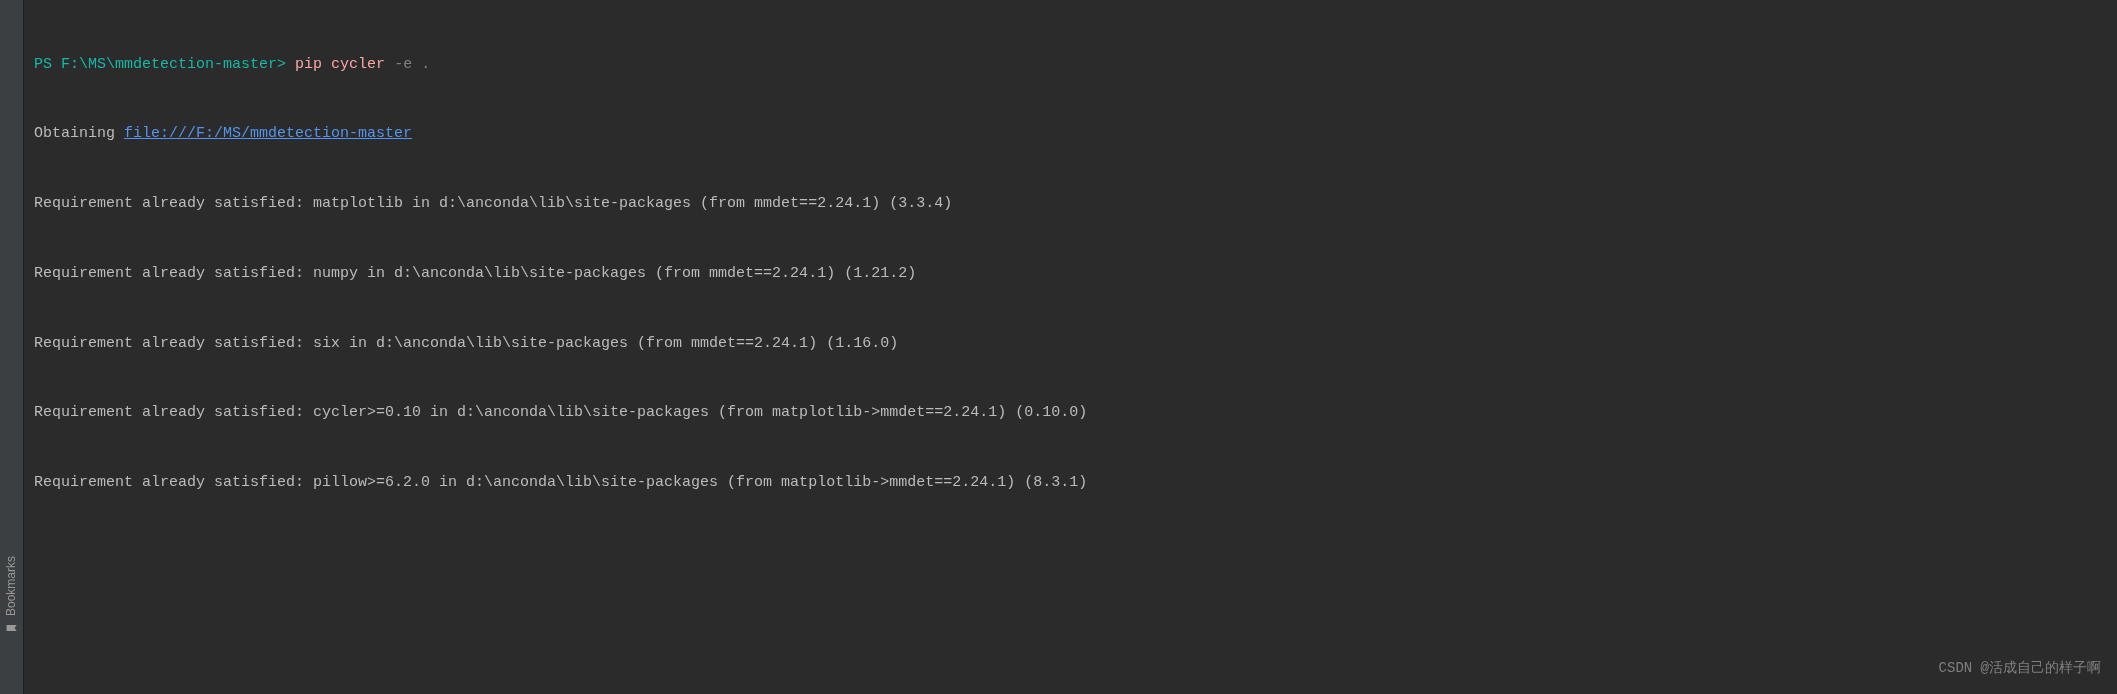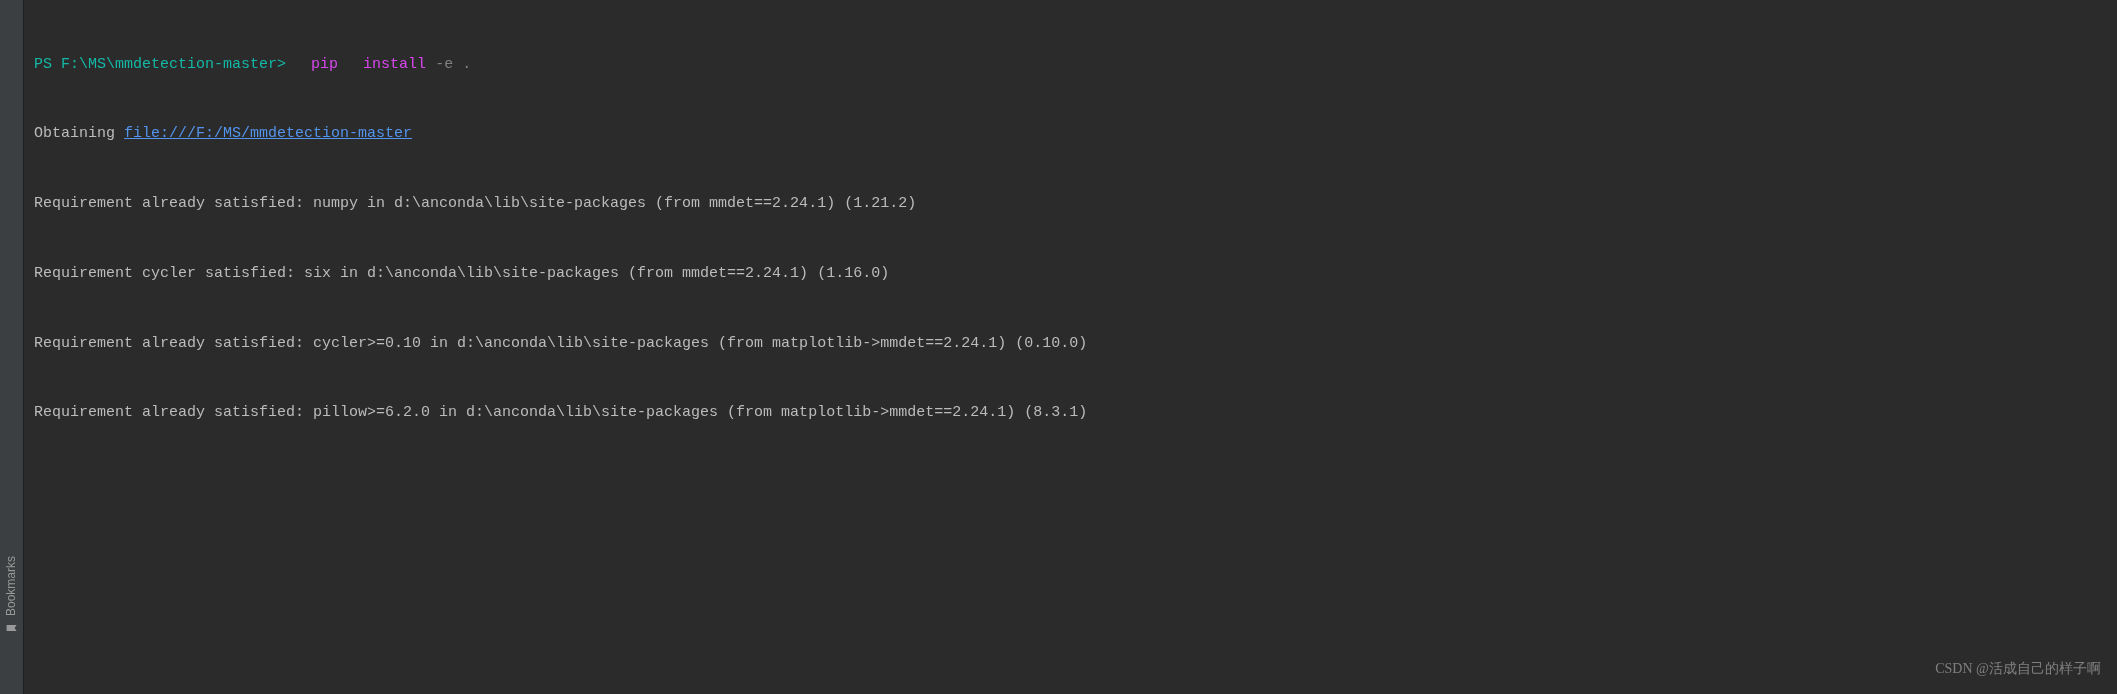--- a/index.html
+++ b/index.html
@@ -40,54 +40,55 @@
       transform: rotate(90deg);
     }
     .terminal {
       flex: 1;
       padding: 6px 10px;
       white-space: pre;
       overflow: hidden;
     }
     .line { display: block; }
     .prompt { color: #14b8a6; }
-    .cmd-bin { color: #d946ef; margin-left: 16px; }
+    .cmd-bin { color: #fca5a5; }
     .cmd-flag { color: #808080; }
     .link {
       color: #5394ec;
       text-decoration: underline;
       font-family: Liberation Mono, monospace;
     }
     .watermark {
       position: absolute;
       bottom: 14px;
       right: 16px;
       color: #8e8e8e;
-      font-family: Liberation Serif, serif;
+      font-family: Liberation Mono, monospace;
       font-size: 14px;
       opacity: 0.85;
     }
   </style>
 </head>
 <body>
 
 <div class="sidebar">
   <div class="sidebar-label">
     <svg class="bookmark-icon" viewBox="0 0 24 24" fill="#999">
       <path d="M6 2h12v20l-6-4-6 4V2z"></path>
     </svg>
     <span>Bookmarks</span>
   </div>
 </div>
 
 <div class="terminal">
-  <span class="line"><span class="prompt">PS </span><span class="prompt">F:\MS\mmdetection-master</span><span class="prompt">&gt; </span><span class="cmd-bin">pip</span> <span class="cmd-bin">install</span> <span class="cmd-flag">-e</span> <span class="cmd-flag">.</span></span>
+  <span class="line"><span class="prompt">PS </span><span class="prompt">F:\MS\mmdetection-master</span><span class="prompt">&gt; </span><span class="cmd-bin">pip</span> <span class="cmd-bin">cycler</span> <span class="cmd-flag">-e</span> <span class="cmd-flag">.</span></span>
   <span class="line"><span>Obtaining </span><span class="link">file:///F:/MS/mmdetection-master</span></span>
+  <span class="line">Requirement already satisfied: matplotlib in d:\anconda\lib\site-packages (from mmdet==2.24.1) (3.3.4)</span>
   <span class="line">Requirement already satisfied: numpy in d:\anconda\lib\site-packages (from mmdet==2.24.1) (1.21.2)</span>
-  <span class="line">Requirement cycler satisfied: six in d:\anconda\lib\site-packages (from mmdet==2.24.1) (1.16.0)</span>
+  <span class="line">Requirement already satisfied: six in d:\anconda\lib\site-packages (from mmdet==2.24.1) (1.16.0)</span>
   <span class="line">Requirement already satisfied: cycler&gt;=0.10 in d:\anconda\lib\site-packages (from matplotlib-&gt;mmdet==2.24.1) (0.10.0)</span>
   <span class="line">Requirement already satisfied: pillow&gt;=6.2.0 in d:\anconda\lib\site-packages (from matplotlib-&gt;mmdet==2.24.1) (8.3.1)</span>
   
   
   
   
   
   
   
   

